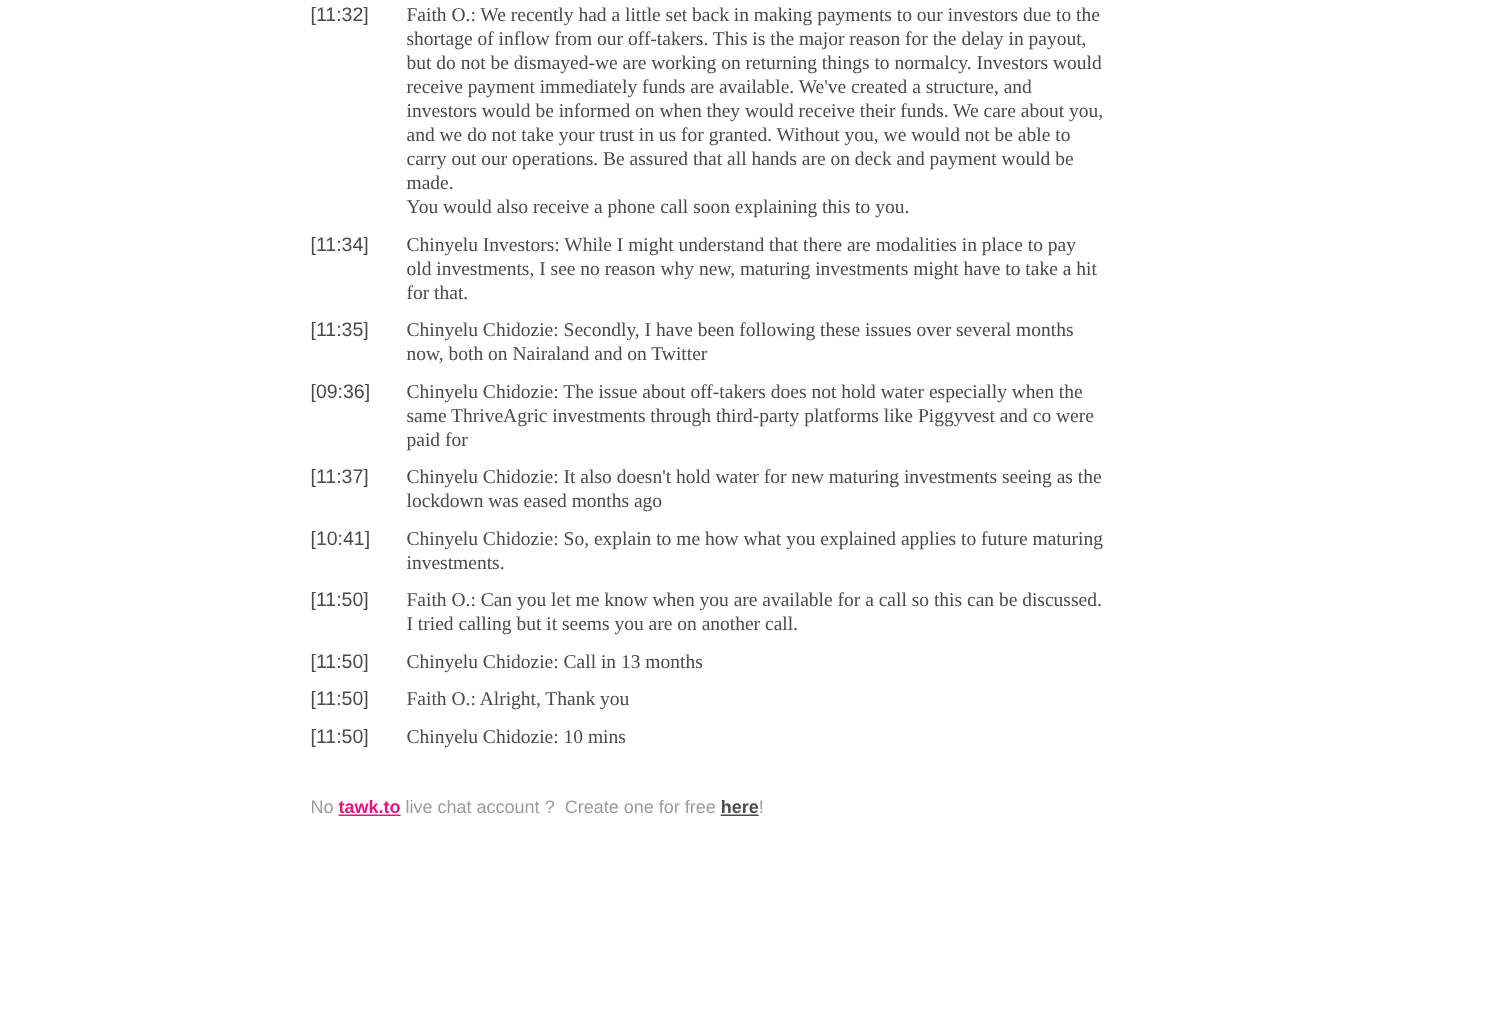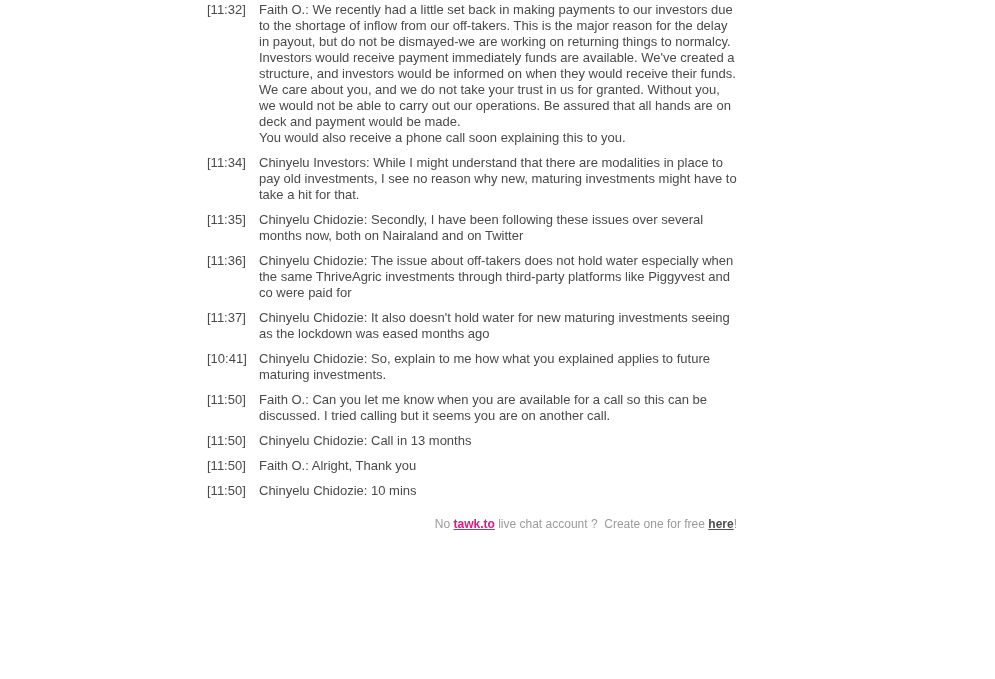--- a/index.html
+++ b/index.html
@@ -20,37 +20,39 @@
     left: 207px;
     top: 2px;
     width: 530px;
   }
   .message {
     display: flex;
     margin-bottom: 9px;
     font-size: 13px;
     line-height: 16px;
     color: #4a4a4a;
+    gap: 12px;
   }
   .time {
     flex: none;
     width: 44px;
   }
   .text {
     width: 493px;
     margin-left: 8px;
     white-space: pre-wrap;
+    font-family: Liberation Serif, serif;
   }
   .text.italic {
     font-style: italic;
   }
   .footer {
-    margin-top: 18px;
+    margin-top: 32px;
     width: 530px;
-    text-align: right;
+    text-align: left;
     font-size: 12px;
     line-height: 15px;
     color: #9b9b9b;
     white-space: pre-wrap;
   }
   .footer a {
     font-weight: bold;
     text-decoration: underline;
     cursor: pointer;
   }
@@ -74,21 +76,21 @@
       <span class="time">[11:34]</span>
       <span class="text">Chinyelu Investors: While I might understand that there are modalities in place to pay old investments, I see no reason why new, maturing investments might have to take a hit for that.</span>
     </div>
 
     <div class="message">
       <span class="time">[11:35]</span>
       <span class="text">Chinyelu Chidozie: Secondly, I have been following these issues over several months now, both on Nairaland and on Twitter</span>
     </div>
 
     <div class="message">
-      <span class="time">[11:36]</span>
+      <span class="time">[09:36]</span>
       <span class="text">Chinyelu Chidozie: The issue about off-takers does not hold water especially when the same ThriveAgric investments through third-party platforms like Piggyvest and co were paid for</span>
     </div>
 
     <div class="message">
       <span class="time">[11:37]</span>
       <span class="text">Chinyelu Chidozie: It also doesn't hold water for new maturing investments seeing as the lockdown was eased months ago</span>
     </div>
 
 
     <div class="message">

